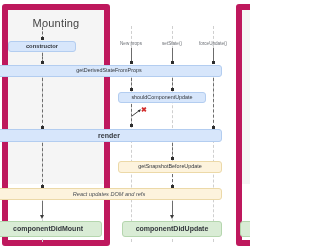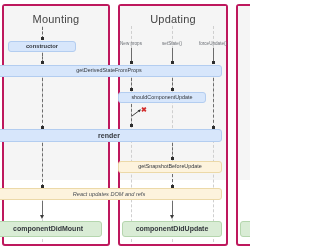--- a/index.html
+++ b/index.html
@@ -7,21 +7,21 @@
     width:250px;height:250px;
     background:#ffffff;
     font-family:"Liberation Sans", sans-serif;
     overflow:hidden;
   }
   #root{position:relative;width:250px;height:250px;}
 
   
   .panel{
     position:absolute;top:4px;height:242px;
-    border:2px solid #be185d;border-radius:3px;
+    border:6px solid #be185d;border-radius:3px;
     background:#ffffff;box-sizing:border-box;
   }
   .panel-top-shade{
     position:absolute;left:0;right:0;top:0;height:174px;
     background:#f5f5f5;
   }
   #panel-mounting{left:2px;width:108px;}
   #panel-updating{left:118px;width:110px;}
   #panel-unmounting{left:236px;width:60px;}
 
@@ -84,24 +84,20 @@
 </head>
 <body>
 
 <div id="root">
 
   <div class="panel" id="panel-mounting">
     <div class="panel-top-shade"></div>
     <div class="phase-title">Mounting</div>
   </div>
 
-  <div class="panel" id="panel-updating">
-    <div class="panel-top-shade"></div>
-    <div class="phase-title">Updating</div>
-  </div>
 
   <div class="panel" id="panel-unmounting">
     <div class="panel-top-shade"></div>
     <div class="phase-title"></div>
   </div>
 
   <div class="lane" style="left:42px;top:26px;height:216px;"></div>
   <div class="lane" style="left:131px;top:26px;height:216px;"></div>
   <div class="lane" style="left:172px;top:26px;height:216px;"></div>
   <div class="lane" style="left:213px;top:26px;height:216px;"></div>

